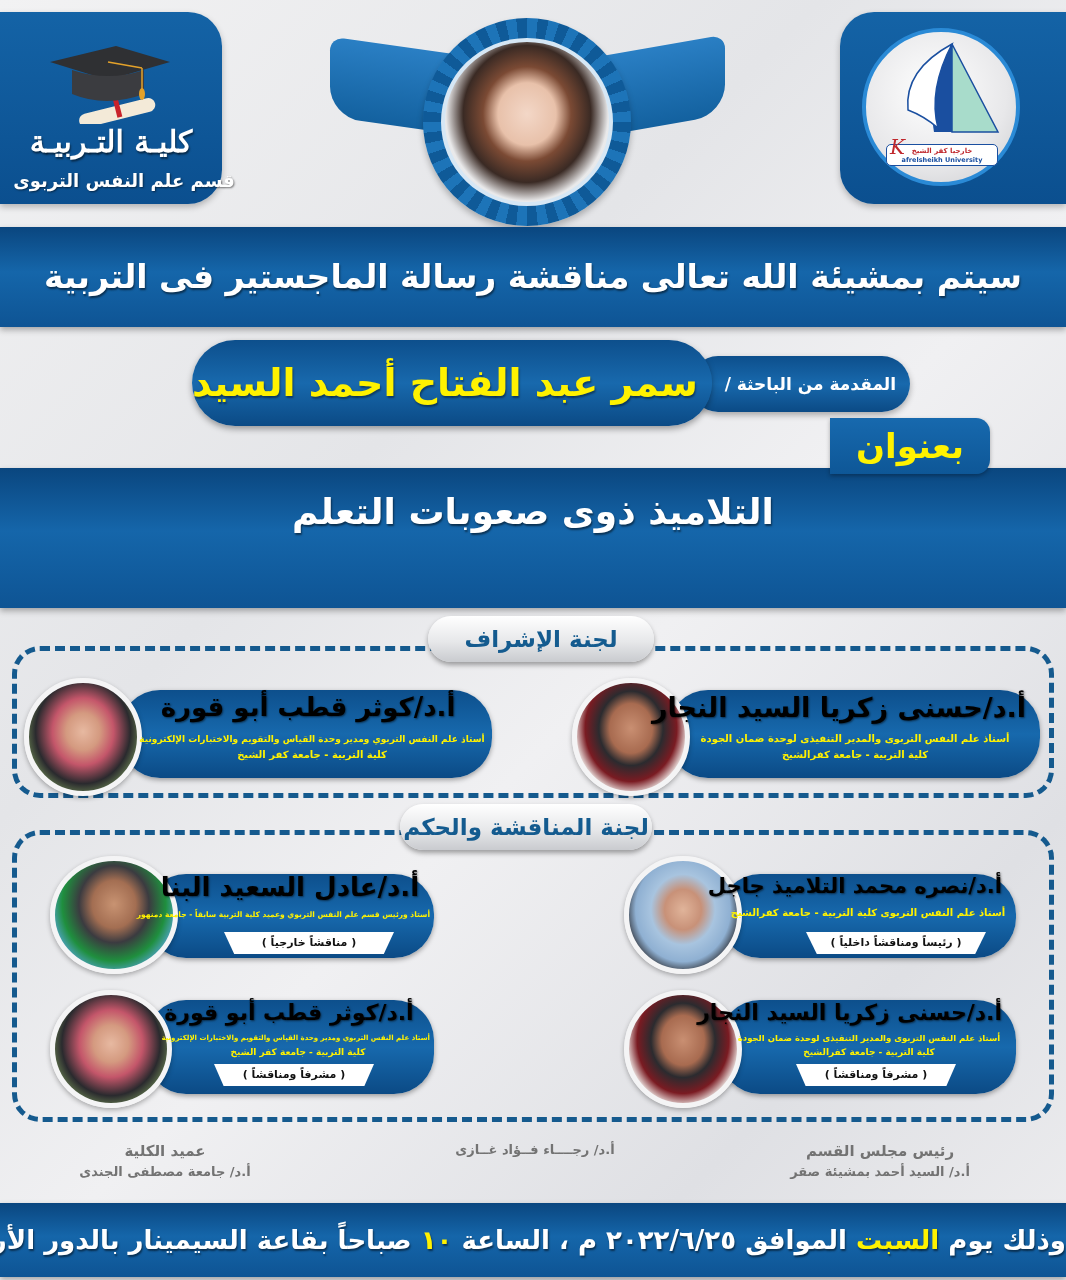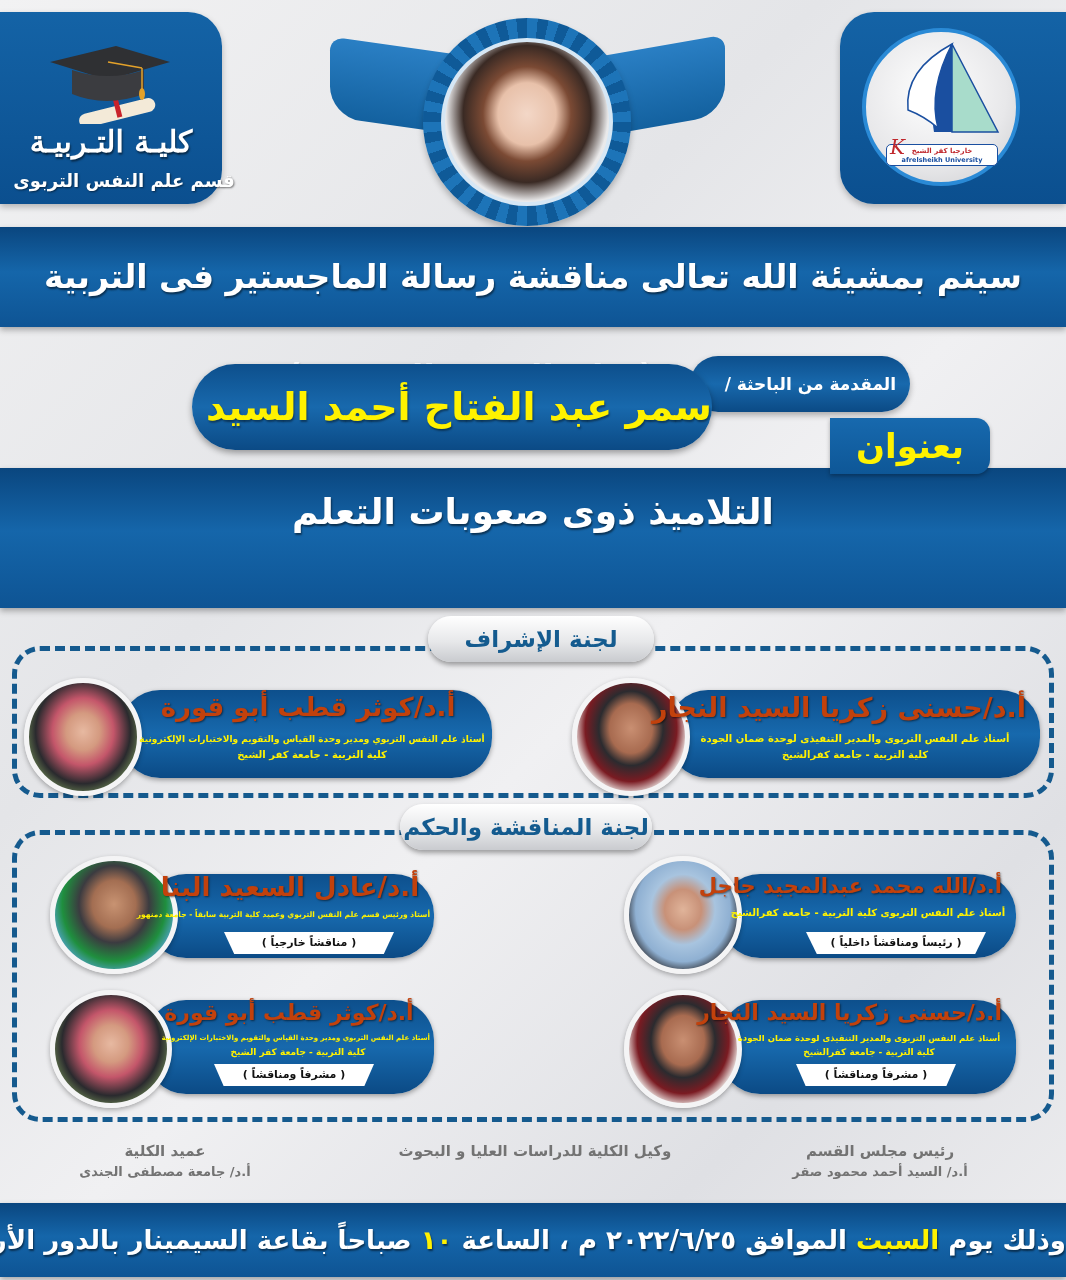--- a/index.html
+++ b/index.html
@@ -59,23 +59,22 @@
     background: linear-gradient(180deg, #0a467f 0%, #1566aa 45%, #0e5494 100%);
     box-shadow: 0 3px 6px rgba(0,0,0,0.3);
     text-align: center; color: #fff; font-weight: bold;
   }
   .banner-announce { top: 227px; height: 100px; font-size: 33px; line-height: 100px; font-family: "DejaVu Sans", sans-serif; text-shadow: 1px 2px 2px rgba(0,0,0,0.5); letter-spacing: -1px; }
 
   .presenter-pill {
     position: absolute; left: 192px; top: 340px; width: 520px; height: 86px; border-radius: 43px;
     background: linear-gradient(180deg, #0d4f8c 0%, #1869ad 50%, #0b4a85 100%);
     box-shadow: 0 3px 6px rgba(0,0,0,0.35);
-    text-align: right; line-height: 86px; font-size: 38px; font-weight: bold; color: #fff200;
+    text-align: left; line-height: 86px; font-size: 38px; font-weight: bold; color: #fff200;
     text-shadow: 1px 2px 2px rgba(0,0,0,0.4);
-    margin-top: 24px;
   }
   .presenter-tag {
     position: absolute; left: 690px; top: 356px; width: 220px; height: 56px; border-radius: 0 28px 28px 0;
     background: linear-gradient(180deg, #0d4f8c 0%, #1869ad 50%, #0b4a85 100%);
     box-shadow: 0 3px 6px rgba(0,0,0,0.3);
     border-radius: 28px;
     padding-right: 14px; line-height: 56px; font-size: 17px; font-weight: bold; color: #fff;
   }
   .title-tag {
     position: absolute; left: 830px; top: 418px; width: 160px; height: 56px; border-radius: 0 14px 14px 0;
@@ -106,21 +105,21 @@
   .member .bar {
     position: absolute; right: 0; border-radius: 0 40px 40px 0;
     background: linear-gradient(180deg, #0d4f8c 0%, #1769ad 50%, #0b4a85 100%);
     box-shadow: 0 2px 5px rgba(0,0,0,0.35);
     border-radius: 40px;
   }
   .member .photo {
     position: absolute; left: 0; border-radius: 50%; border: 5px solid #f4f4f5;
     box-shadow: 0 2px 5px rgba(0,0,0,0.3);
   }
-  .member .name { position: absolute; right: 14px; font-weight: bold; color: #c2410c; text-align: center; white-space: nowrap; text-shadow: 1px 1px 2px rgba(0,0,0,0.5); }
+  .member .name { position: absolute; right: 14px; font-weight: bold; color: #000000; text-align: center; white-space: nowrap; text-shadow: 1px 1px 2px rgba(0,0,0,0.5); }
   .member .desc { position: absolute; font-weight: bold; color: #fff200; text-align: center; font-size: 10px; line-height: 14px; white-space: nowrap; }
   .member .role {
     position: absolute; height: 22px; background: #fff; color: #111; font-weight: bold; font-size: 11px; text-align: center; line-height: 22px;
     clip-path: polygon(0 0, 100% 0, 94% 100%, 6% 100%);
   }
 
   .ph-man1 { background: radial-gradient(ellipse at 50% 42%, #c98f72 0%, #a86b50 28%, #2b2b2f 42%, #7a1b22 60%, #efe9e6 75%, #e8e0dc 100%); }
   .ph-woman1 { background: radial-gradient(ellipse at 50% 45%, #e7b9a1 0%, #d49a80 22%, #c4566a 40%, #2a2a2e 62%, #6f8a55 80%, #93a86a 100%); }
   .ph-woman2 { background: radial-gradient(ellipse at 50% 45%, #e0b49a 0%, #c89178 24%, #a8c4df 42%, #8fb0d2 62%, #2a2a2e 78%, #d9dde2 100%); }
   .ph-man2 { background: radial-gradient(ellipse at 50% 40%, #c89372 0%, #a36e52 26%, #3b3b40 42%, #1f8f3e 62%, #5aa7e0 80%, #77b8ea 100%); }
@@ -206,21 +205,21 @@
   <div class="desc" style="right:4px;top:56px;width:352px;font-size:9px;">أستاذ علم النفس التربوي ومدير وحدة القياس والتقويم والاختبارات الإلكترونية</div>
   <div class="desc" style="right:4px;top:72px;width:352px;">كلية التربية - جامعة كفر الشيخ</div>
 </div>
 
 <div class="dashed-frame frame-disc"></div>
 <div class="committee-label lbl-disc">لجنة المناقشة والحكم</div>
 
 <div class="member" style="left:624px;top:856px;width:392px;height:118px;">
   <div class="bar" style="left:96px;top:18px;height:84px;width:296px;"></div>
   <div class="photo ph-woman2" style="top:0;width:118px;height:118px;"></div>
-  <div class="name" style="top:18px;font-size:21px;width:272px;">أ.د/الله محمد عبدالمجيد جاجل</div>
+  <div class="name" style="top:18px;font-size:21px;width:272px;">أ.د/نصره محمد التلاميذ جاجل</div>
   <div class="desc" style="right:8px;top:50px;width:280px;font-size:10px;">أستاذ علم النفس التربوى كلية التربية - جامعة كفرالشيخ</div>
   <div class="role" style="right:30px;top:76px;width:180px;">( رئيساً ومناقشاً داخلياً )</div>
 </div>
 
 <div class="member" style="left:50px;top:856px;width:384px;height:118px;">
   <div class="bar" style="left:96px;top:18px;height:84px;width:288px;"></div>
   <div class="photo ph-man2" style="top:0;width:128px;height:118px;"></div>
   <div class="name" style="top:16px;font-size:26px;width:260px;">أ.د/عادل السعيد البنا</div>
   <div class="desc" style="right:4px;top:52px;width:262px;font-size:7.5px;">أستاذ ورئيس قسم علم النفس التربوي وعميد كلية التربية سابقاً - جامعة دمنهور</div>
   <div class="role" style="right:40px;top:76px;width:170px;">( مناقشاً خارجياً )</div>
@@ -239,24 +238,24 @@
   <div class="bar" style="left:96px;top:10px;height:94px;width:288px;"></div>
   <div class="photo ph-woman1" style="top:0;width:122px;height:118px;"></div>
   <div class="name" style="top:10px;font-size:22px;width:262px;">أ.د/كوثر قطب أبو قورة</div>
   <div class="desc" style="right:4px;top:42px;width:264px;font-size:7px;line-height:12px;">أستاذ علم النفس التربوي ومدير وحدة القياس والتقويم والاختبارات الإلكترونية</div>
   <div class="desc" style="right:4px;top:56px;width:264px;font-size:9px;line-height:12px;">كلية التربية - جامعة كفر الشيخ</div>
   <div class="role" style="right:60px;top:74px;width:160px;">( مشرفاً ومناقشاً )</div>
 </div>
 
 <div class="sig" style="left:780px;width:200px;">
   <div class="t">رئيس مجلس القسم</div>
-  <div class="n">أ.د/ السيد أحمد محمود صقر</div>
+  <div class="n">أ.د/ السيد أحمد بمشيئة صقر</div>
 </div>
 <div class="sig" style="left:380px;width:310px;">
-  <div class="t">وكيل الكلية للدراسات العليا و البحوث</div>
+  <div class="n">أ.د/ رجــــاء فــؤاد غــازى</div>
 </div>
 <div class="sig" style="left:60px;width:210px;">
   <div class="t">عميد الكلية</div>
   <div class="n">أ.د/ جامعة مصطفى الجندى</div>
 </div>
 
 <div class="banner banner-bottom">
   <span>وذلك يوم</span>
   <span class="hl">السبت</span>
   <span>الموافق ٢٠٢٢/٦/٢٥ م ، الساعة</span>

